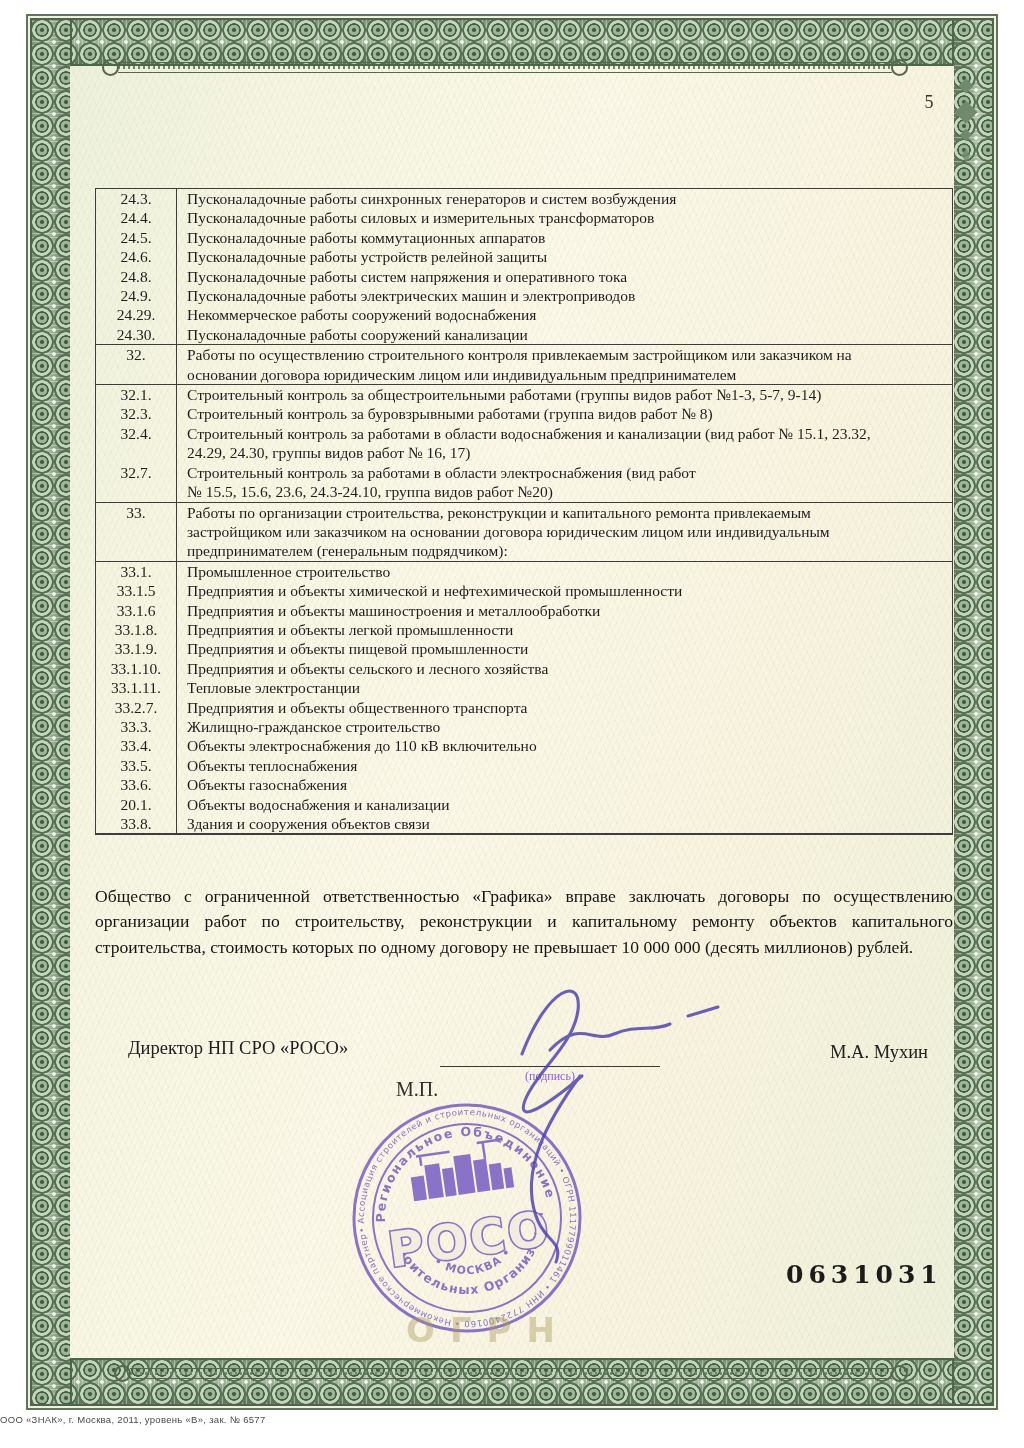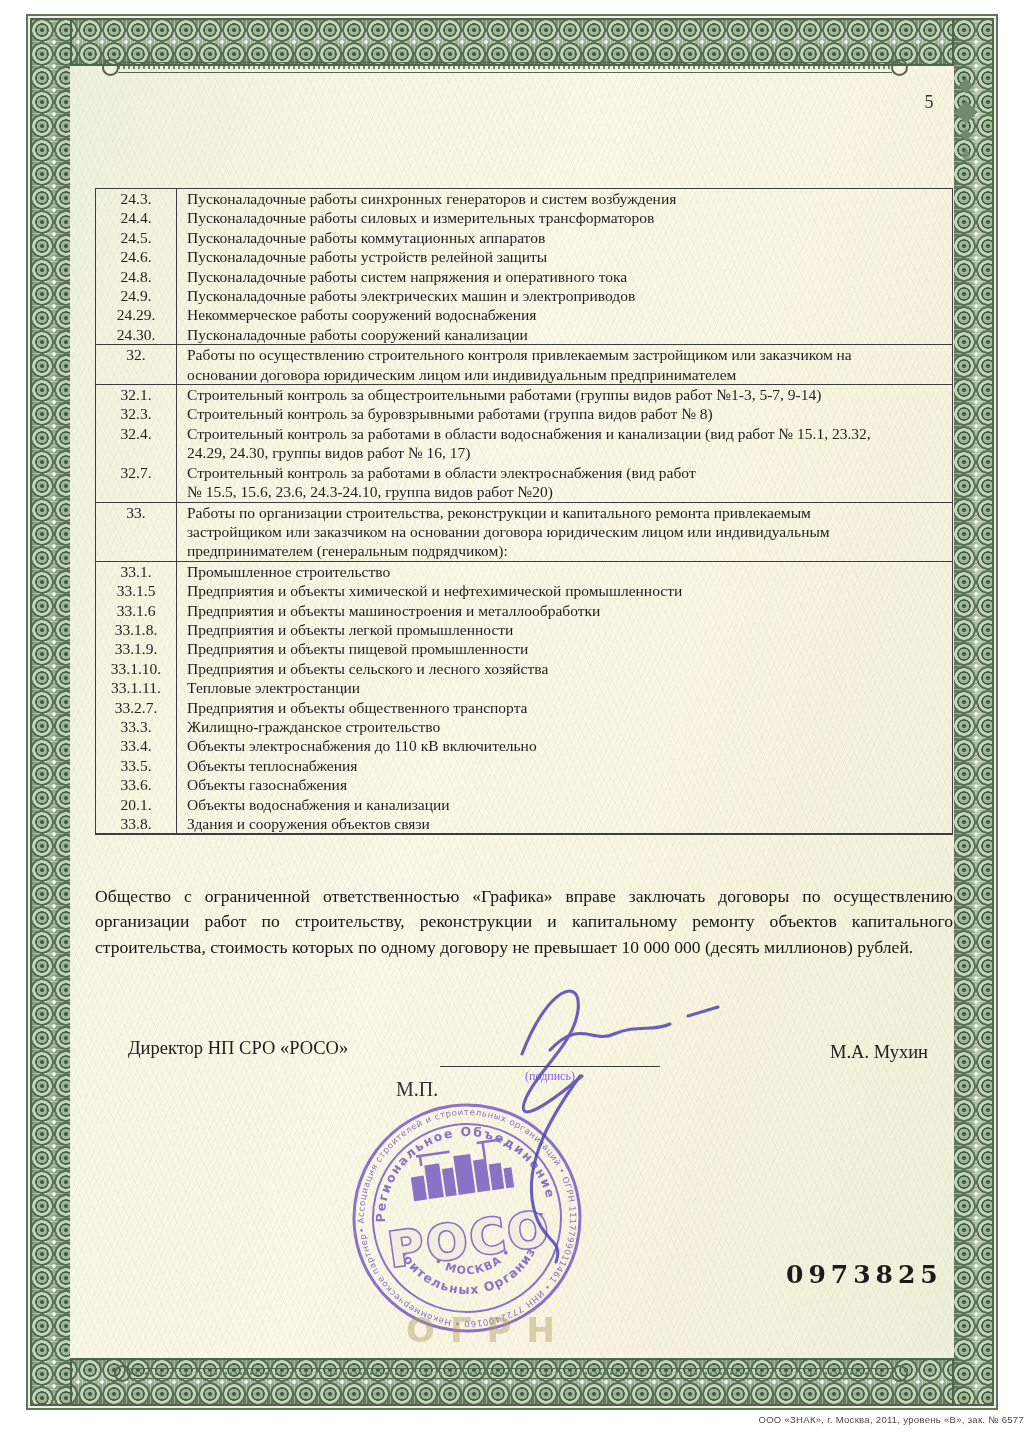--- a/index.html
+++ b/index.html
@@ -73,21 +73,21 @@
   .sig-caption{position:absolute;left:440px;top:1069px;width:220px;text-align:center;font-size:12px;color:#8b5cf6;}
   .seal-mark{position:absolute;left:396px;top:1078px;font-size:20px;color:#303030;}
   
   .stamp{position:absolute;left:347px;top:1098px;width:240px;height:240px;}
   .signature{position:absolute;left:430px;top:958px;width:300px;height:330px;pointer-events:none;}
   
   .serial{position:absolute;left:786px;top:1260px;font-family:"DejaVu Serif", serif;font-weight:bold;
     font-size:25px;letter-spacing:5px;color:#1b1b1b;}
   .watermark{position:absolute;left:406px;top:1310px;font-family:"DejaVu Sans", sans-serif;font-weight:bold;
     font-size:34px;letter-spacing:15px;color:rgba(172,152,92,0.42);}
-  .print-note{position:absolute;left:0;right:0;top:1414px;text-align:right;
+  .print-note{position:absolute;left:0;right:0;top:1414px;text-align:left;
     font-family:"Liberation Sans", sans-serif;font-size:9.5px;color:#4a4a4a;letter-spacing:.3px;}
 </style>
 </head>
 <body>
 
 <div class="certificate">
   <div class="frame-line"></div>
   <div class="band band-top"></div>
   <div class="band band-bottom"></div>
   <div class="band band-left"></div>
@@ -283,15 +283,15 @@
 
 <svg class="signature" viewBox="0 0 300 330">
   <g fill="none" stroke="#4b3fb0" stroke-width="3.1" stroke-linecap="round" opacity="0.82">
     <path d="M92 96 C118 28 152 18 148 52 C144 86 108 112 96 140 C84 168 114 150 152 118"></path>
     <path d="M120 92 C150 60 162 86 184 76 C206 66 224 74 240 66"></path>
     <path d="M150 118 C118 162 90 212 106 258 C114 284 134 282 126 304"></path>
     <path d="M258 58 l30 -9"></path>
   </g>
 </svg>
 
-<div class="serial">0973825</div>
+<div class="serial">0631031</div>
 <div class="watermark">ОГРН</div>
 <div class="print-note">ООО «ЗНАК», г. Москва, 2011, уровень «В», зак. № 6577</div>
 
 </body></html>

